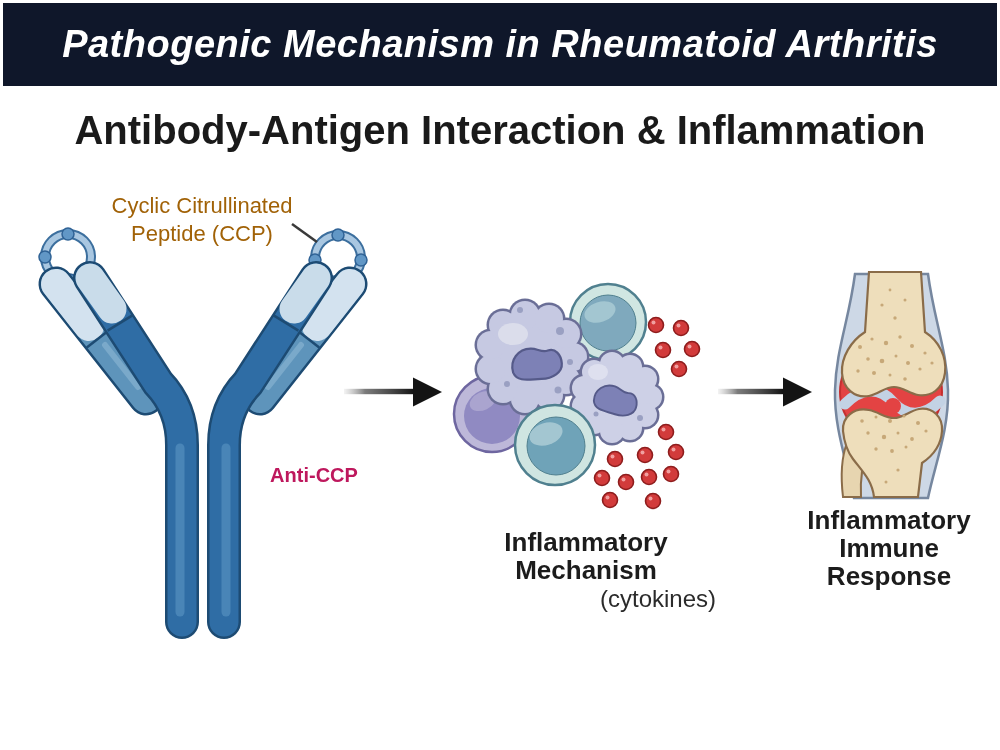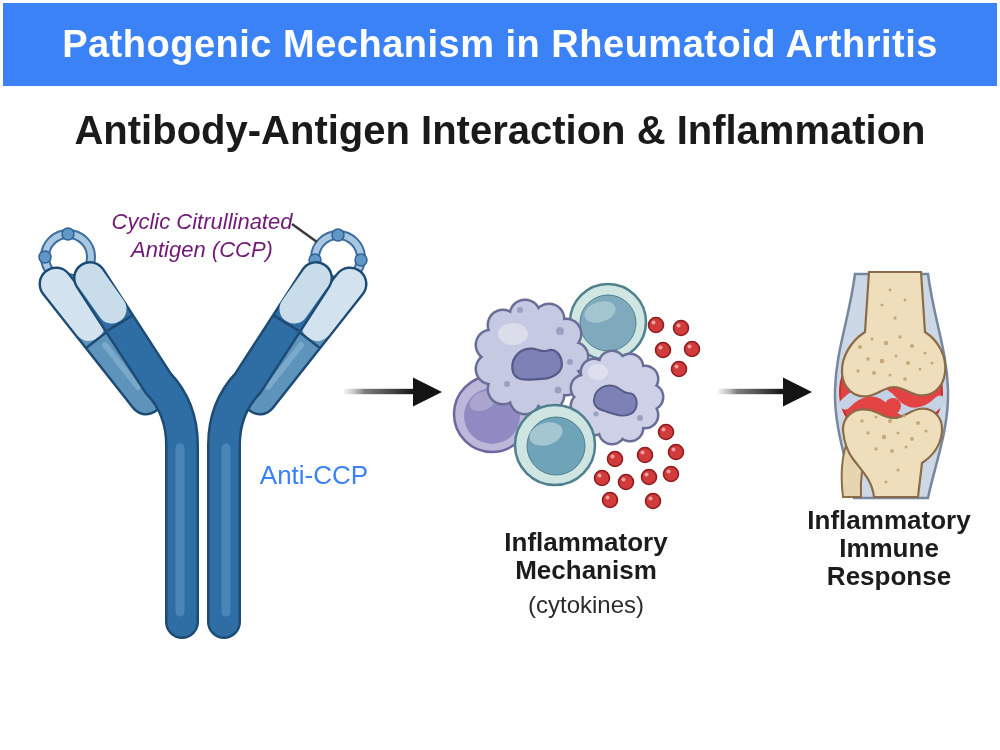--- a/index.html
+++ b/index.html
@@ -1,29 +1,29 @@
 <!DOCTYPE html>
 <html><head>
 <meta charset="utf-8">
 <style>
   html,body{margin:0;padding:0;background:#ffffff;}
   .page{position:relative;width:1000px;height:750px;background:#ffffff;overflow:hidden;
         font-family:"Liberation Sans","DejaVu Sans",sans-serif;}
-  .banner{position:absolute;top:3px;left:3px;right:3px;height:83px;background:#3b82f6;
-          display:flex;align-items:center;justify-content:center;}
+  .banner{position:absolute;top:3px;left:3px;right:3px;height:83px;background:#0f172a;
+          display:flex;align-items:center;justify-content:center;font-style:italic;}
   .banner-title{color:#ffffff;font-size:38px;font-weight:bold;letter-spacing:0.5px;white-space:nowrap;}
   .subtitle{position:absolute;top:108px;left:0;width:1000px;text-align:center;
             font-size:40px;font-weight:bold;color:#1a1a1a;}
   .diagram-svg{position:absolute;top:0;left:0;}
   .lbl{position:absolute;z-index:2;}
   .lbl .line{display:block;text-align:center;}
-  .antigen-label{left:92px;top:208px;width:220px;font-size:22px;line-height:28px;color:#701a75;font-style:italic;}
-  .antibody-label{left:254px;top:461px;width:120px;font-size:26px;line-height:28px;font-weight:normal;color:#3b82f6;}
+  .antigen-label{left:92px;top:192px;width:220px;font-size:22px;line-height:28px;color:#a16207;}
+  .antibody-label{left:254px;top:461px;width:120px;font-size:20px;line-height:28px;font-weight:bold;color:#be185d;}
   .mediators-label{left:456px;top:528px;width:260px;font-size:26px;line-height:28px;font-weight:bold;color:#1c1c1c;}
-  .mediators-label .note{font-size:24px;font-weight:normal;line-height:26px;margin-top:8px;color:#2b2b2b;}
+  .mediators-label .note{font-size:24px;font-weight:normal;line-height:26px;margin-top:2px;color:#2b2b2b;text-align:right;}
   .response-label{left:769px;top:506px;width:240px;font-size:26px;line-height:28px;font-weight:bold;color:#1c1c1c;}
 </style>
 </head>
 <body>
 
 <div class="page">
 
   <div class="banner">
     <div class="banner-title">Pathogenic Mechanism in Rheumatoid Arthritis</div>
   </div>
@@ -278,21 +278,21 @@
           <circle cx="892" cy="451" r="1.9"></circle>
         <circle cx="906" cy="447" r="1.5"></circle>
           <circle cx="898" cy="470" r="1.6"></circle>
           <circle cx="886" cy="482" r="1.5"></circle>
       </g>
     </g>
   </svg>
 
   <div class="lbl antigen-label">
     <span class="line">Cyclic Citrullinated</span>
-    <span class="line">Antigen (CCP)</span>
+    <span class="line">Peptide (CCP)</span>
   </div>
 
   <div class="lbl antibody-label">
     <span class="line">Anti-CCP</span>
   </div>
 
   <div class="lbl mediators-label">
     <span class="line">Inflammatory</span>
     <span class="line">Mechanism</span>
     <span class="line note">(cytokines)</span>

